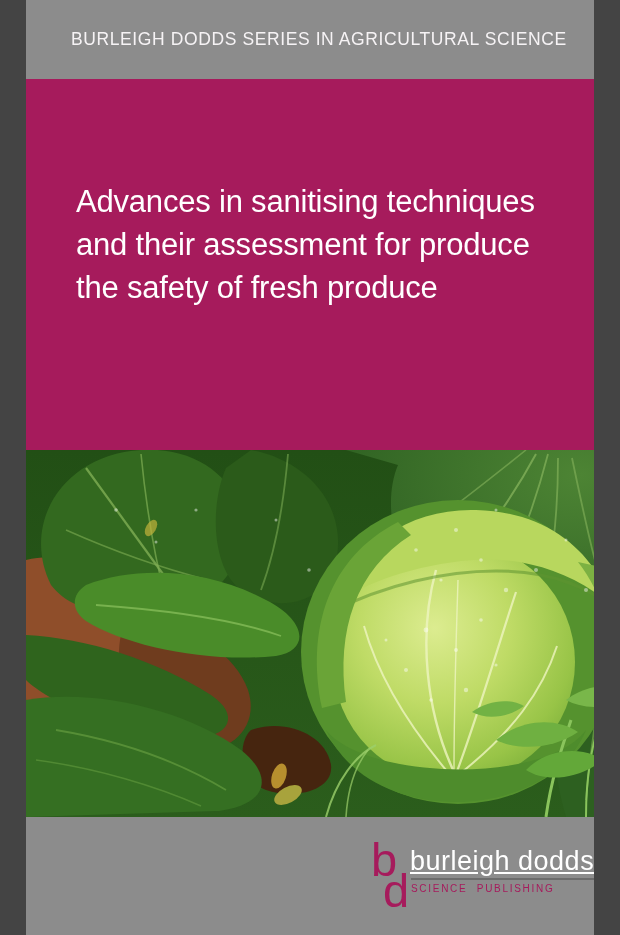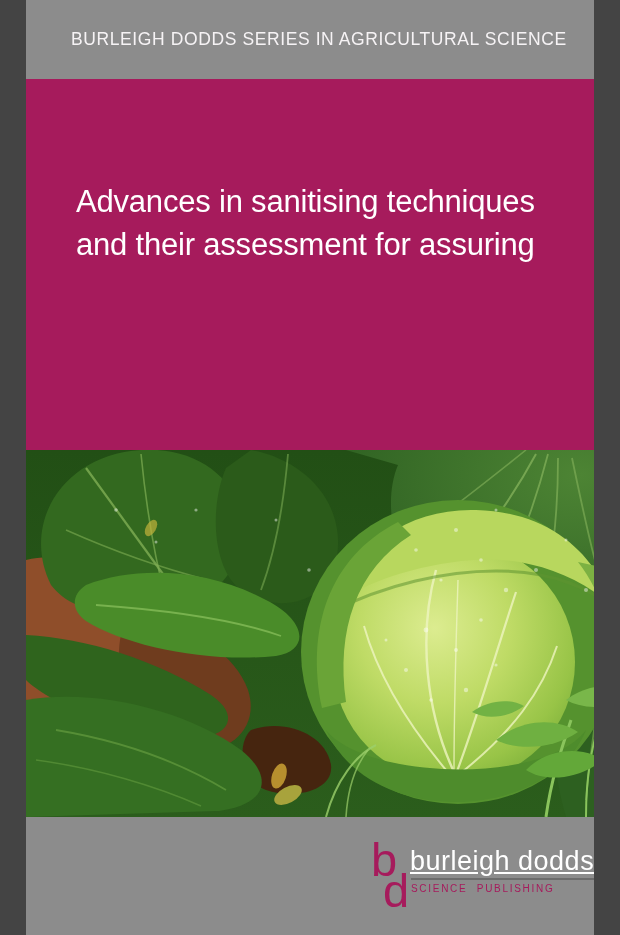--- a/index.html
+++ b/index.html
@@ -103,21 +103,22 @@
 
 <div class="page">
 
   <header class="series-band">
     <div class="series-text">BURLEIGH DODDS SERIES IN AGRICULTURAL SCIENCE</div>
   </header>
 
   <section class="title-band">
     <h1 class="book-title">
       <span>Advances in sanitising techniques</span>
-      <span>and their assessment for assuring</span>
+      <span>and their assessment for produce</span>
+      <span>the safety of fresh produce</span>
     </h1>
   </section>
 
   <figure class="photo" role="img" aria-label="Close-up photograph of a pale green cabbage head growing in a field, surrounded by dark green outer leaves, weeds and reddish-brown soil">
     <svg width="620" height="367" viewBox="0 0 620 367" xmlns="http://www.w3.org/2000/svg">
       <defs>
         <linearGradient id="baseGrad" x1="0" y1="0" x2="0" y2="1">
           <stop offset="0" stop-color="#224f15"></stop>
           <stop offset="1" stop-color="#2b5d1c"></stop>
         </linearGradient>

